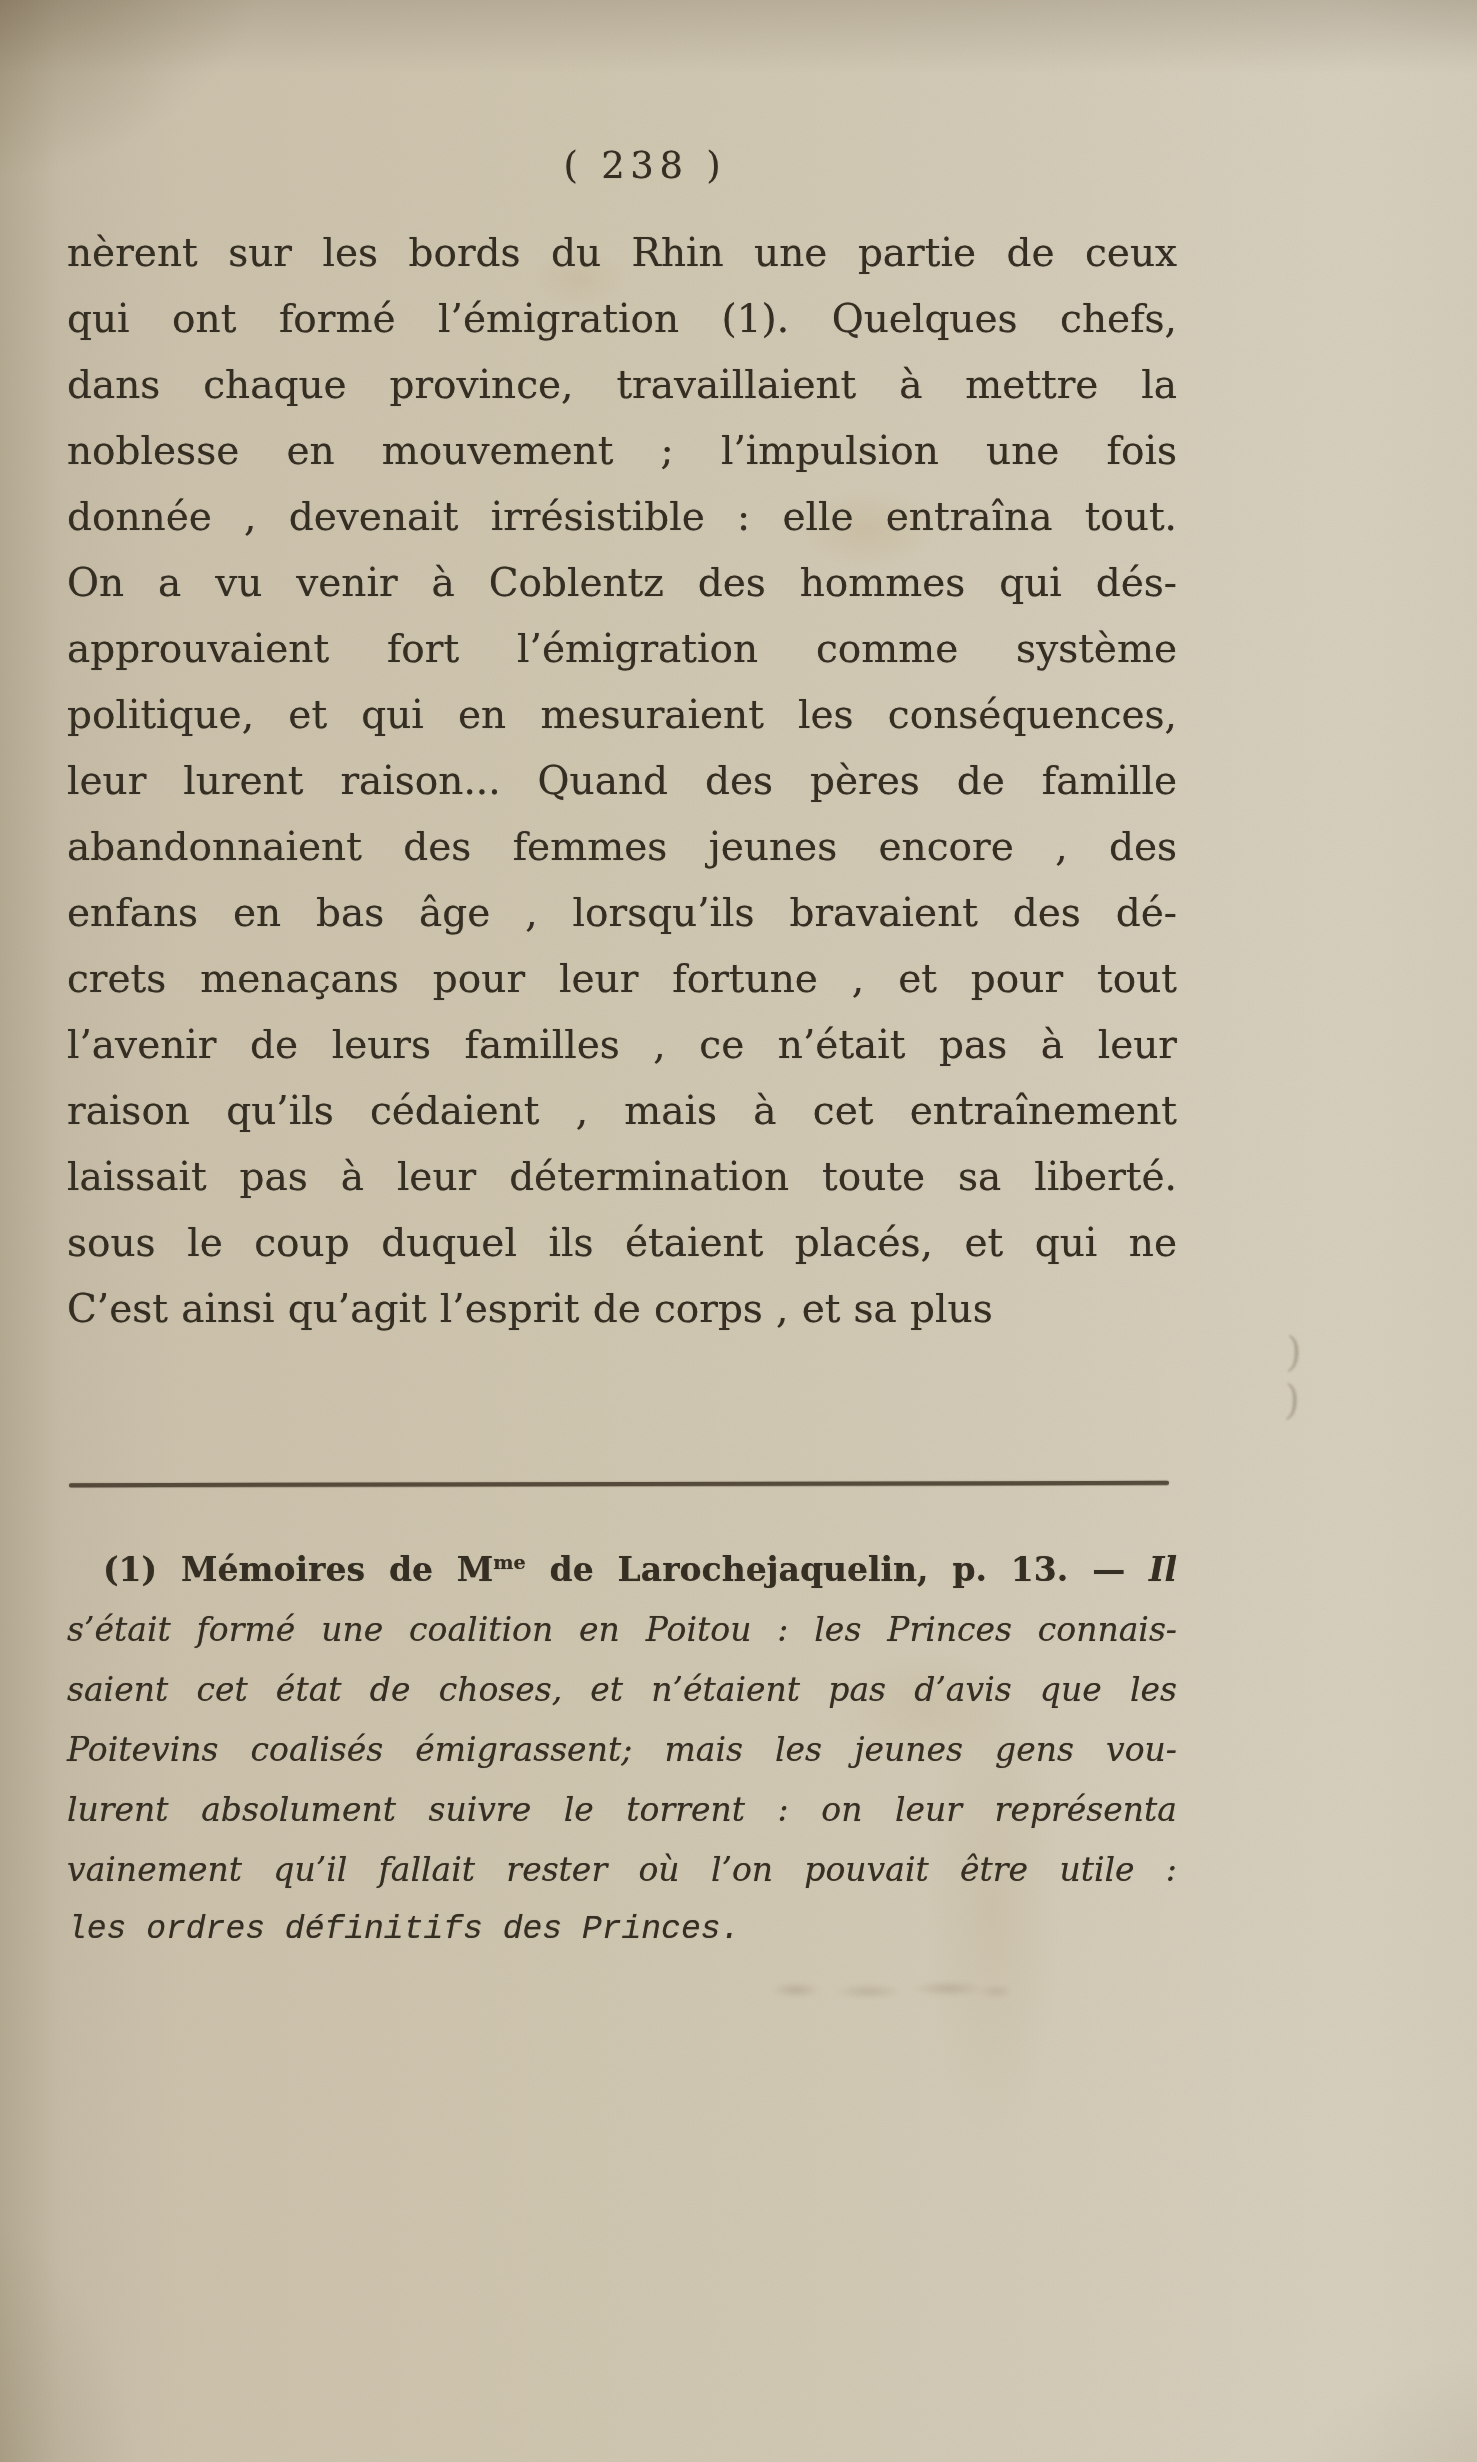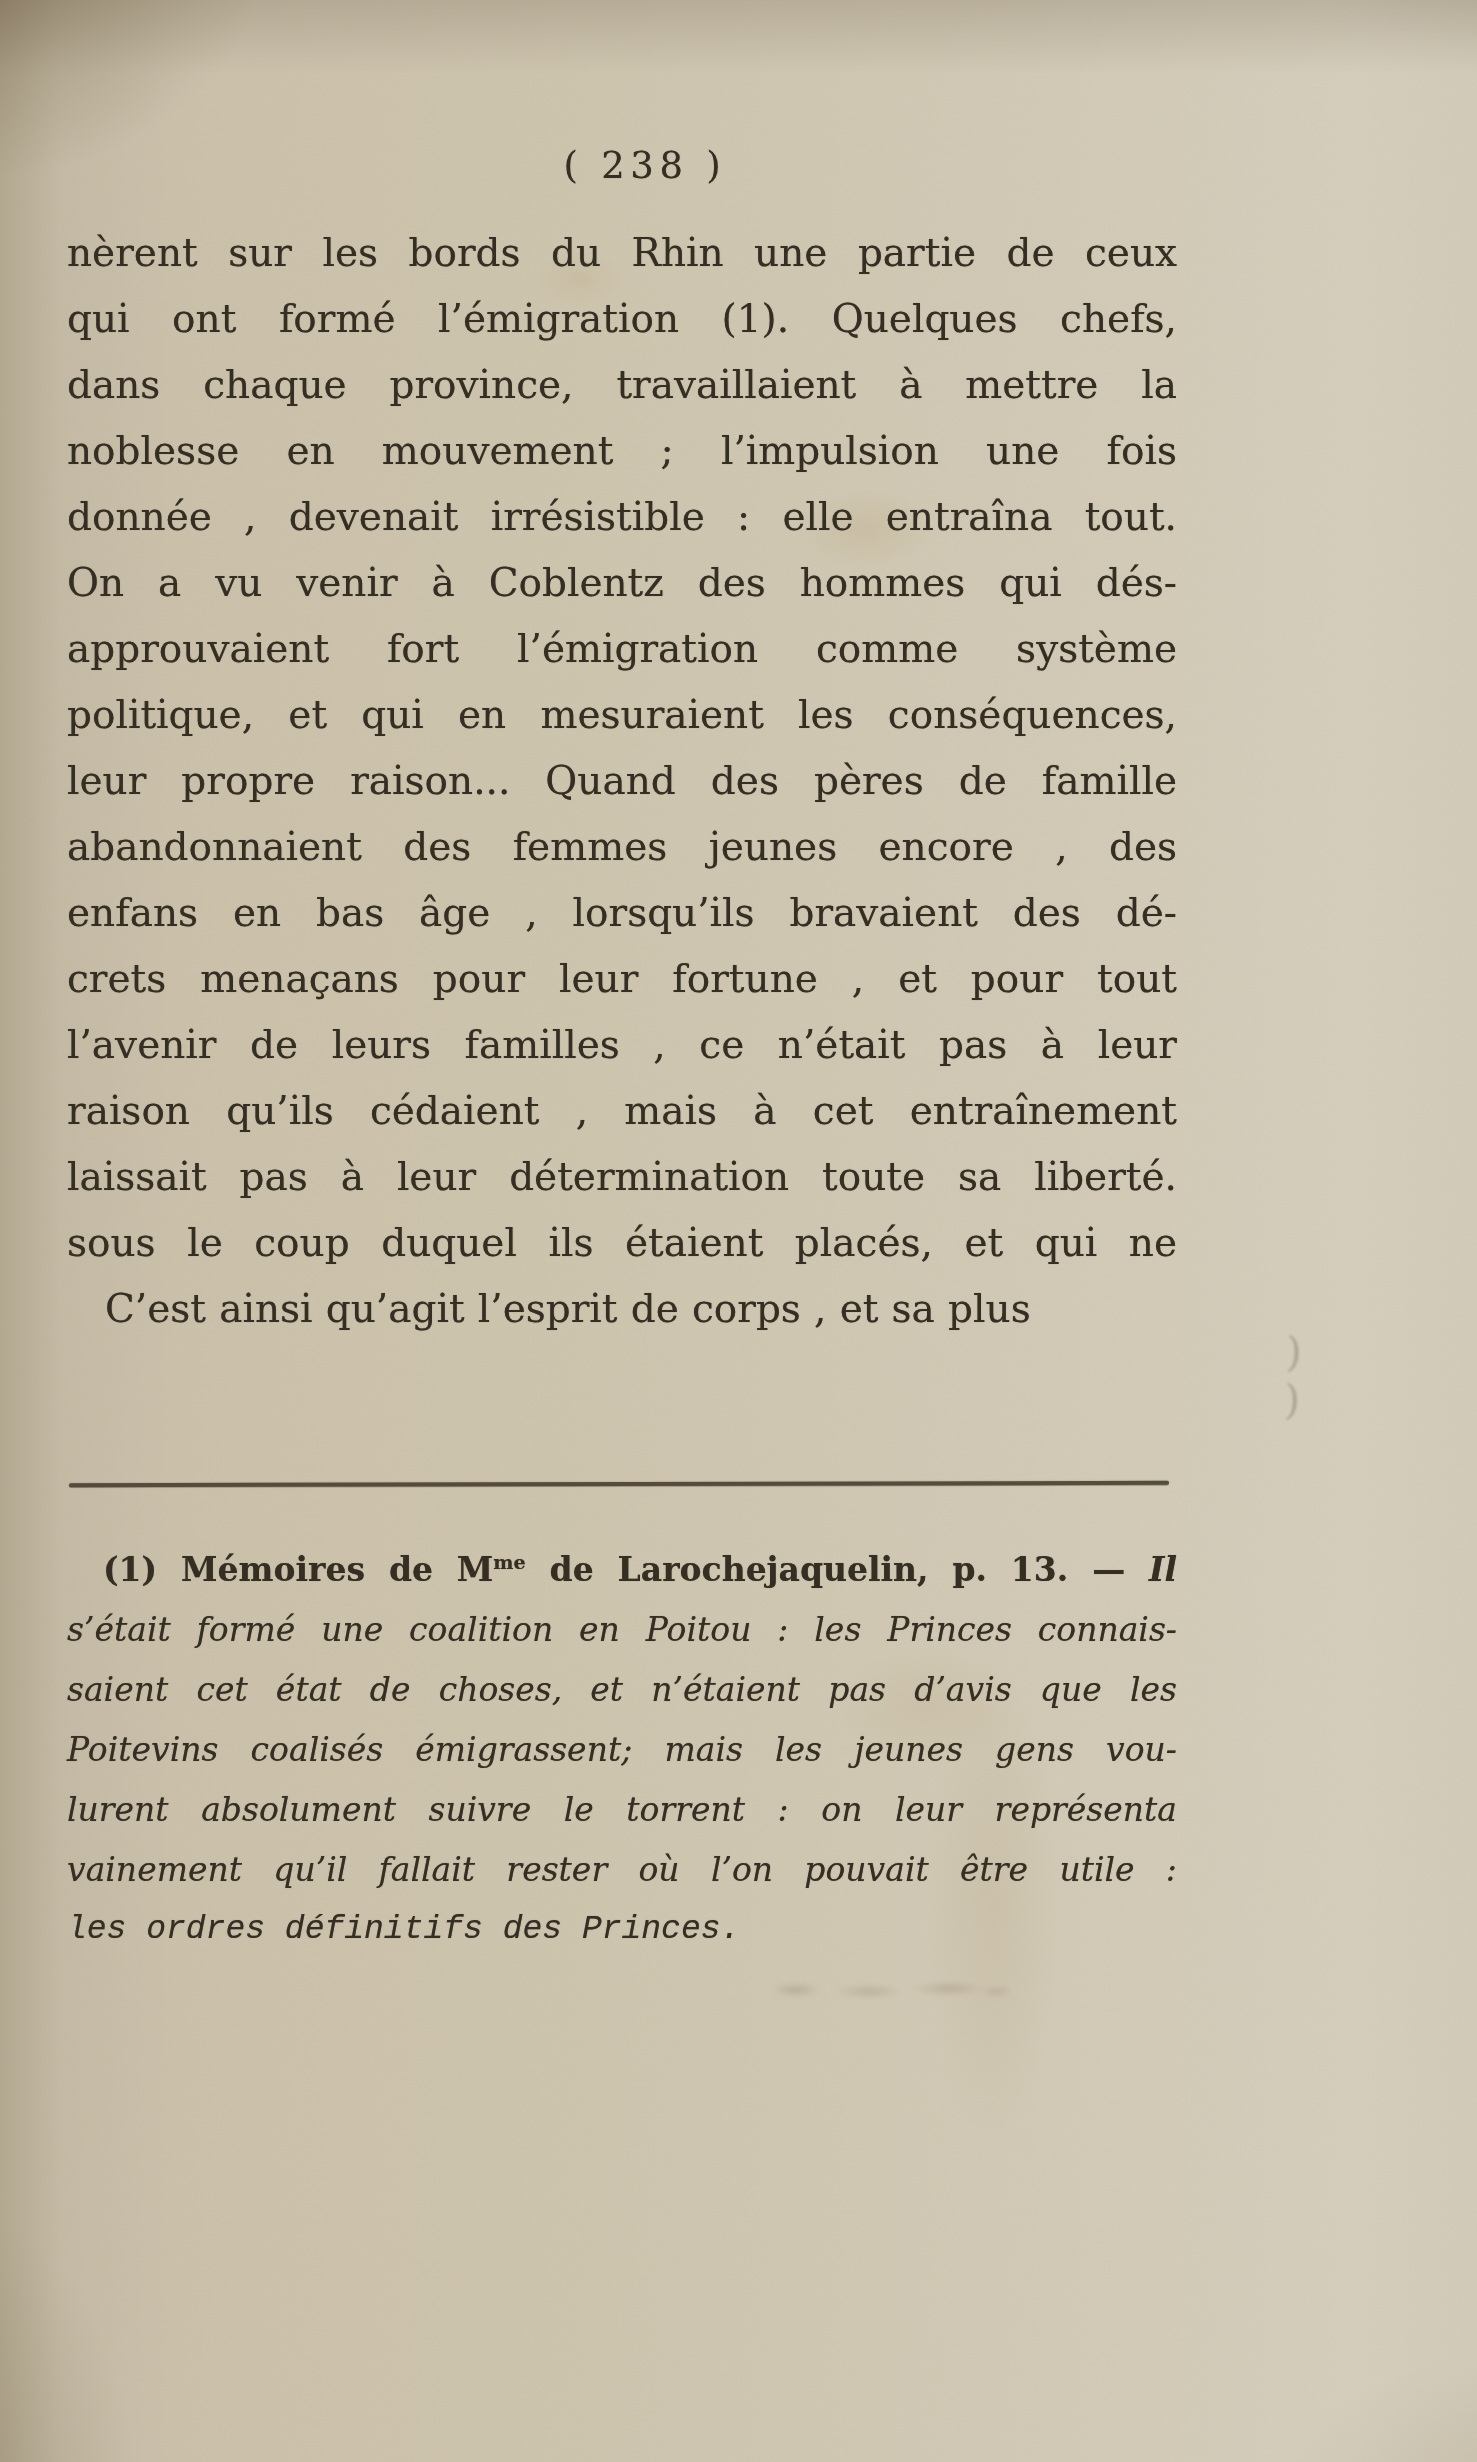--- a/index.html
+++ b/index.html
@@ -30,21 +30,21 @@
   }
   .body-text{
     position:absolute;left:67px;top:220px;width:1110px;
     font-size:39px;
   }
   .bline{
     height:66px;line-height:66px;white-space:normal;
     text-align:justify;text-align-last:justify;
     word-spacing:0.8px;
   }
-  .bline.last{text-align-last:left;margin-left:38px;}
+  .bline.last{text-align-last:left;}
   .rule{
     position:absolute;left:69px;top:1482px;width:1100px;height:4.1px;
     background:linear-gradient(90deg,rgba(62,52,38,.75),#46three 0) , #463b2c;
     background:#463b2c;
     border-radius:2.5px;transform:rotate(-0.12deg);
     box-shadow:0 0.8px 0 rgba(70,59,44,.35), 0 0 1.6px rgba(70,59,44,.5);
     opacity:.88;
   }
   .footnote{
     position:absolute;left:67px;top:1540px;width:1110px;
@@ -83,21 +83,21 @@
 
   <div class="body-text ink" id="body-lines">
       <div class="bline">nèrent sur les bords du Rhin une partie de ceux</div>
       <div class="bline">qui ont formé l’émigration (1). Quelques chefs,</div>
       <div class="bline">dans chaque province, travaillaient à mettre la</div>
       <div class="bline">noblesse en mouvement ; l’impulsion une fois</div>
       <div class="bline">donnée , devenait irrésistible : elle entraîna tout.</div>
       <div class="bline">On a vu venir à Coblentz des hommes qui dés-</div>
       <div class="bline">approuvaient fort l’émigration comme système</div>
       <div class="bline">politique, et qui en mesuraient les conséquences,</div>
-      <div class="bline">leur propre raison... Quand des pères de famille</div>
+      <div class="bline">leur lurent raison... Quand des pères de famille</div>
       <div class="bline">abandonnaient des femmes jeunes encore , des</div>
       <div class="bline">enfans en bas âge , lorsqu’ils bravaient des dé-</div>
       <div class="bline">crets menaçans pour leur fortune , et pour tout</div>
       <div class="bline">l’avenir de leurs familles , ce n’était pas à leur</div>
       <div class="bline">raison qu’ils cédaient , mais à cet entraînement</div>
       <div class="bline">laissait pas à leur détermination toute sa liberté.</div>
       <div class="bline">sous le coup duquel ils étaient placés, et qui ne</div>
       <div class="bline last">C’est ainsi qu’agit l’esprit de corps , et sa plus</div>
     </div>
 

